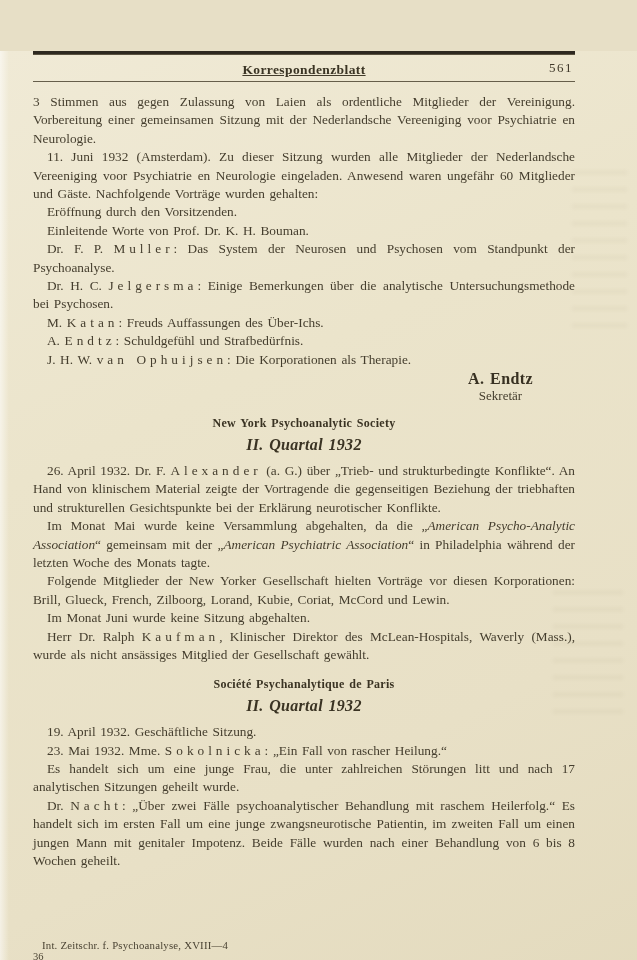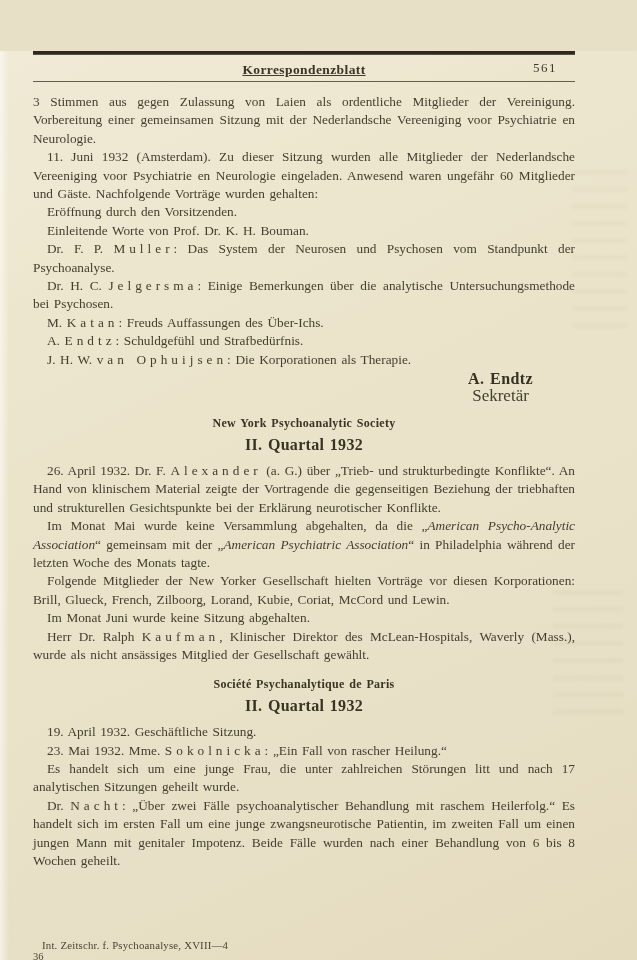--- a/index.html
+++ b/index.html
@@ -23,38 +23,38 @@
   }
   .smudge{position:absolute;pointer-events:none;filter:blur(2px);opacity:.07;
     background:repeating-linear-gradient(180deg,#6b5c3e 0 3px,transparent 3px 17px);}
   .smudge.a{right:14px;top:540px;width:70px;height:130px;}
   .smudge.b{right:10px;top:120px;width:55px;height:160px;}
 
   .running-head{margin-top:51px;position:relative;text-decoration:underline;}
   .rule-thick{height:3px;background:#2e2920;border-bottom:1px solid #5a5240;}
   .head-row{position:relative;text-align:center;padding:5px 0 3px;}
   .head-title{font-weight:bold;font-size:13.5px;letter-spacing:.4px;color:#3a3424;}
-  .head-pagenum{position:absolute;right:18px;top:5px;font-size:13px;letter-spacing:1.5px;color:#3f382a;}
+  .head-pagenum{position:absolute;right:2px;top:5px;font-size:13px;letter-spacing:1.5px;color:#3f382a;}
   .rule-thin{height:1px;background:#4d4533;opacity:.85;}
 
   .text-flow{margin-top:11px;font-size:13.3px;line-height:18.4px;word-spacing:1.3px;
     text-align:justify;color:#443d2d;}
   .text-flow p{margin:0;}
   p.indent{text-indent:14px;}
   .seg-spaced{letter-spacing:.3em;}
   .seg-italic{font-style:italic;}
 
   .heading{font-family:"Liberation Serif",serif;font-weight:bold;font-size:12px;
     letter-spacing:.3px;text-align:center;margin:11px 0 1px;color:#3a3323;text-indent:0;}
   .subheading{font-weight:bold;font-size:16px;letter-spacing:.3px;text-align:center;
-    margin:3px 0 8px;color:#3a3323;}
+    margin:3px 0 8px;color:#3a3323;font-style:italic;}
 
   .signature{width:-moz-fit-content;width:fit-content;margin:1px 42px 2px auto;text-align:center;}
   .sig-name{font-weight:bold;font-size:16px;letter-spacing:.4px;color:#383122;line-height:18px;}
-  .sig-role{font-size:17px;line-height:15px;color:#453e2e;}
+  .sig-role{font-size:13px;line-height:15px;color:#453e2e;}
 
   .footer{position:absolute;left:33px;right:62px;top:888px;display:flex;
     justify-content:space-between;align-items:baseline;font-size:10.8px;color:#4a4333;flex-direction:column;}
   .footer .f-left{letter-spacing:.2px;padding-left:9px;}
   .footer .f-right{font-size:10.5px;margin-right:30px;}
 </style>
 </head>
 <body>
 
 <div class="page">

